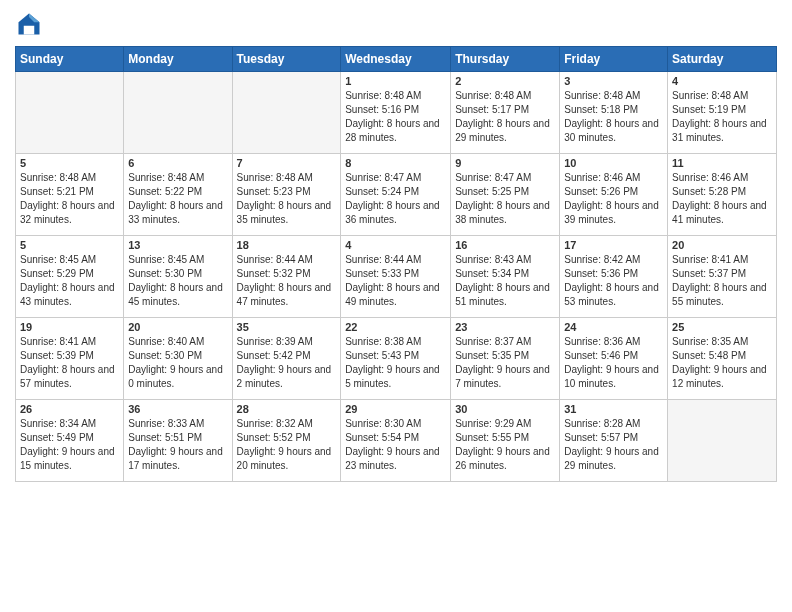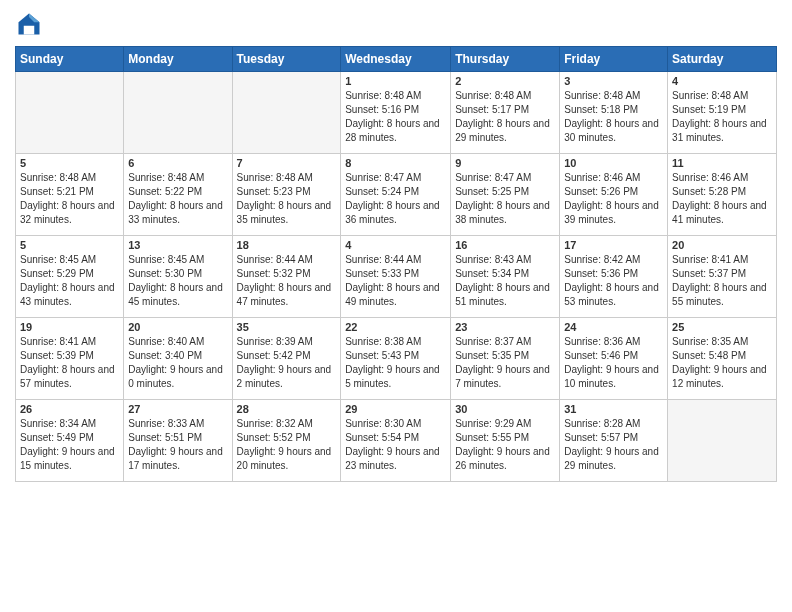--- a/index.html
+++ b/index.html
@@ -252,21 +252,21 @@
         <tr class="week-row alt">
           <td>
             <span class="day-num">19</span>
             <div class="day-info">Sunrise: 8:41 AM
 Sunset: 5:39 PM
 Daylight: 8 hours and 57 minutes.</div>
           </td>
           <td>
             <span class="day-num">20</span>
             <div class="day-info">Sunrise: 8:40 AM
-Sunset: 3:40 PM
+Sunset: 5:30 PM
 Daylight: 9 hours and 0 minutes.</div>
           </td>
           <td>
             <span class="day-num">35</span>
             <div class="day-info">Sunrise: 8:39 AM
 Sunset: 5:42 PM
 Daylight: 9 hours and 2 minutes.</div>
           </td>
           <td>
             <span class="day-num">22</span>
@@ -294,21 +294,21 @@
           </td>
         </tr>
         <tr class="week-row">
           <td>
             <span class="day-num">26</span>
             <div class="day-info">Sunrise: 8:34 AM
 Sunset: 5:49 PM
 Daylight: 9 hours and 15 minutes.</div>
           </td>
           <td>
-            <span class="day-num">27</span>
+            <span class="day-num">36</span>
             <div class="day-info">Sunrise: 8:33 AM
 Sunset: 5:51 PM
 Daylight: 9 hours and 17 minutes.</div>
           </td>
           <td>
             <span class="day-num">28</span>
             <div class="day-info">Sunrise: 8:32 AM
 Sunset: 5:52 PM
 Daylight: 9 hours and 20 minutes.</div>
           </td>

